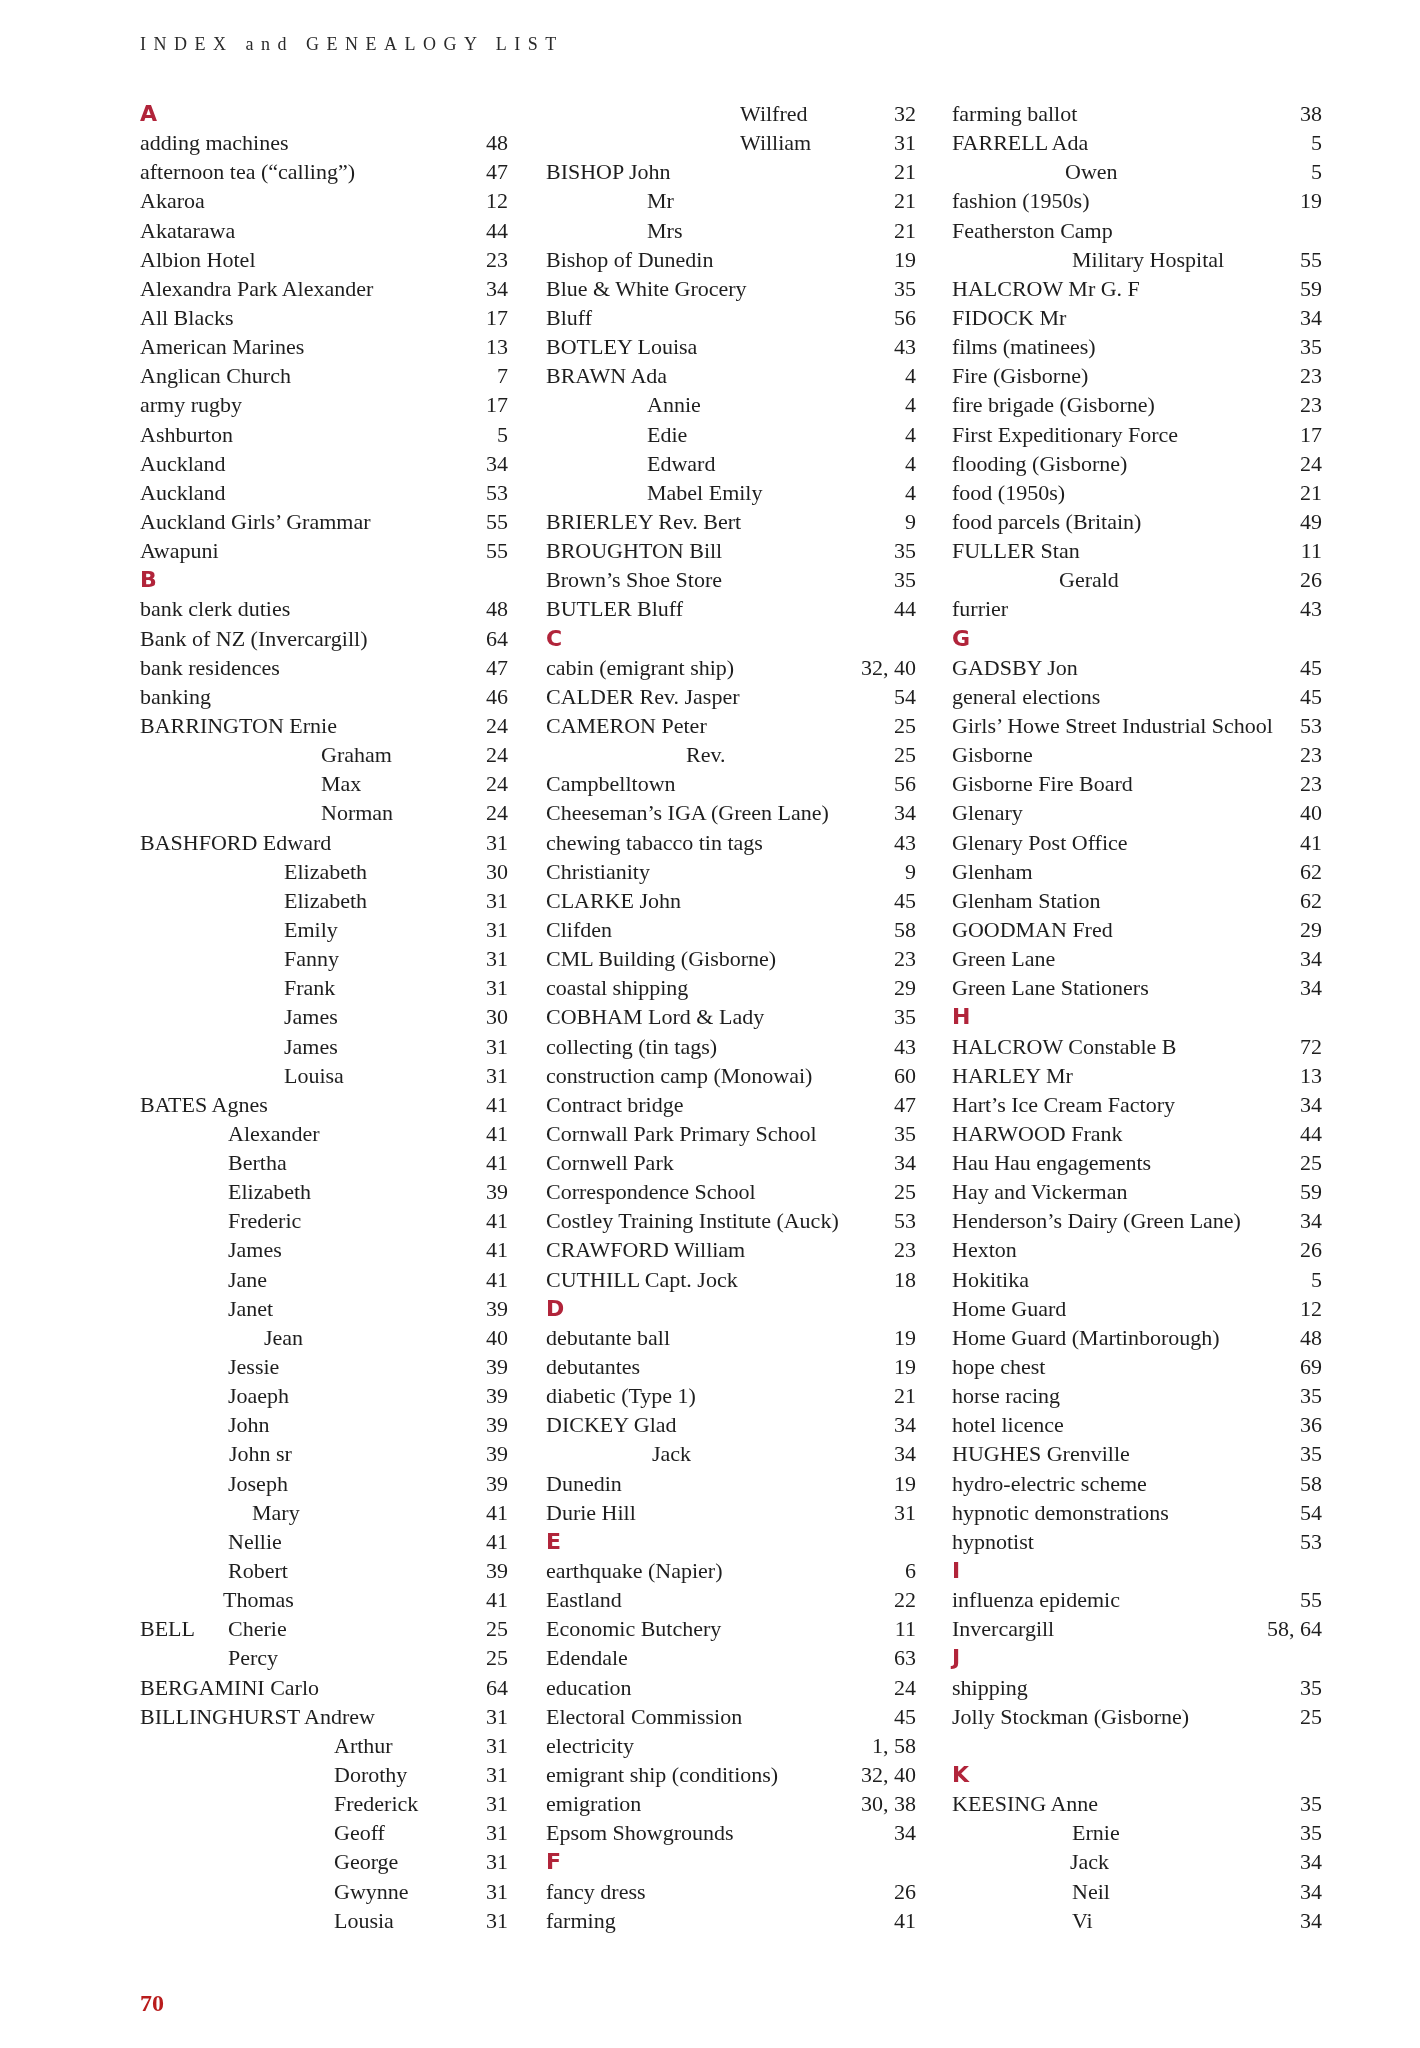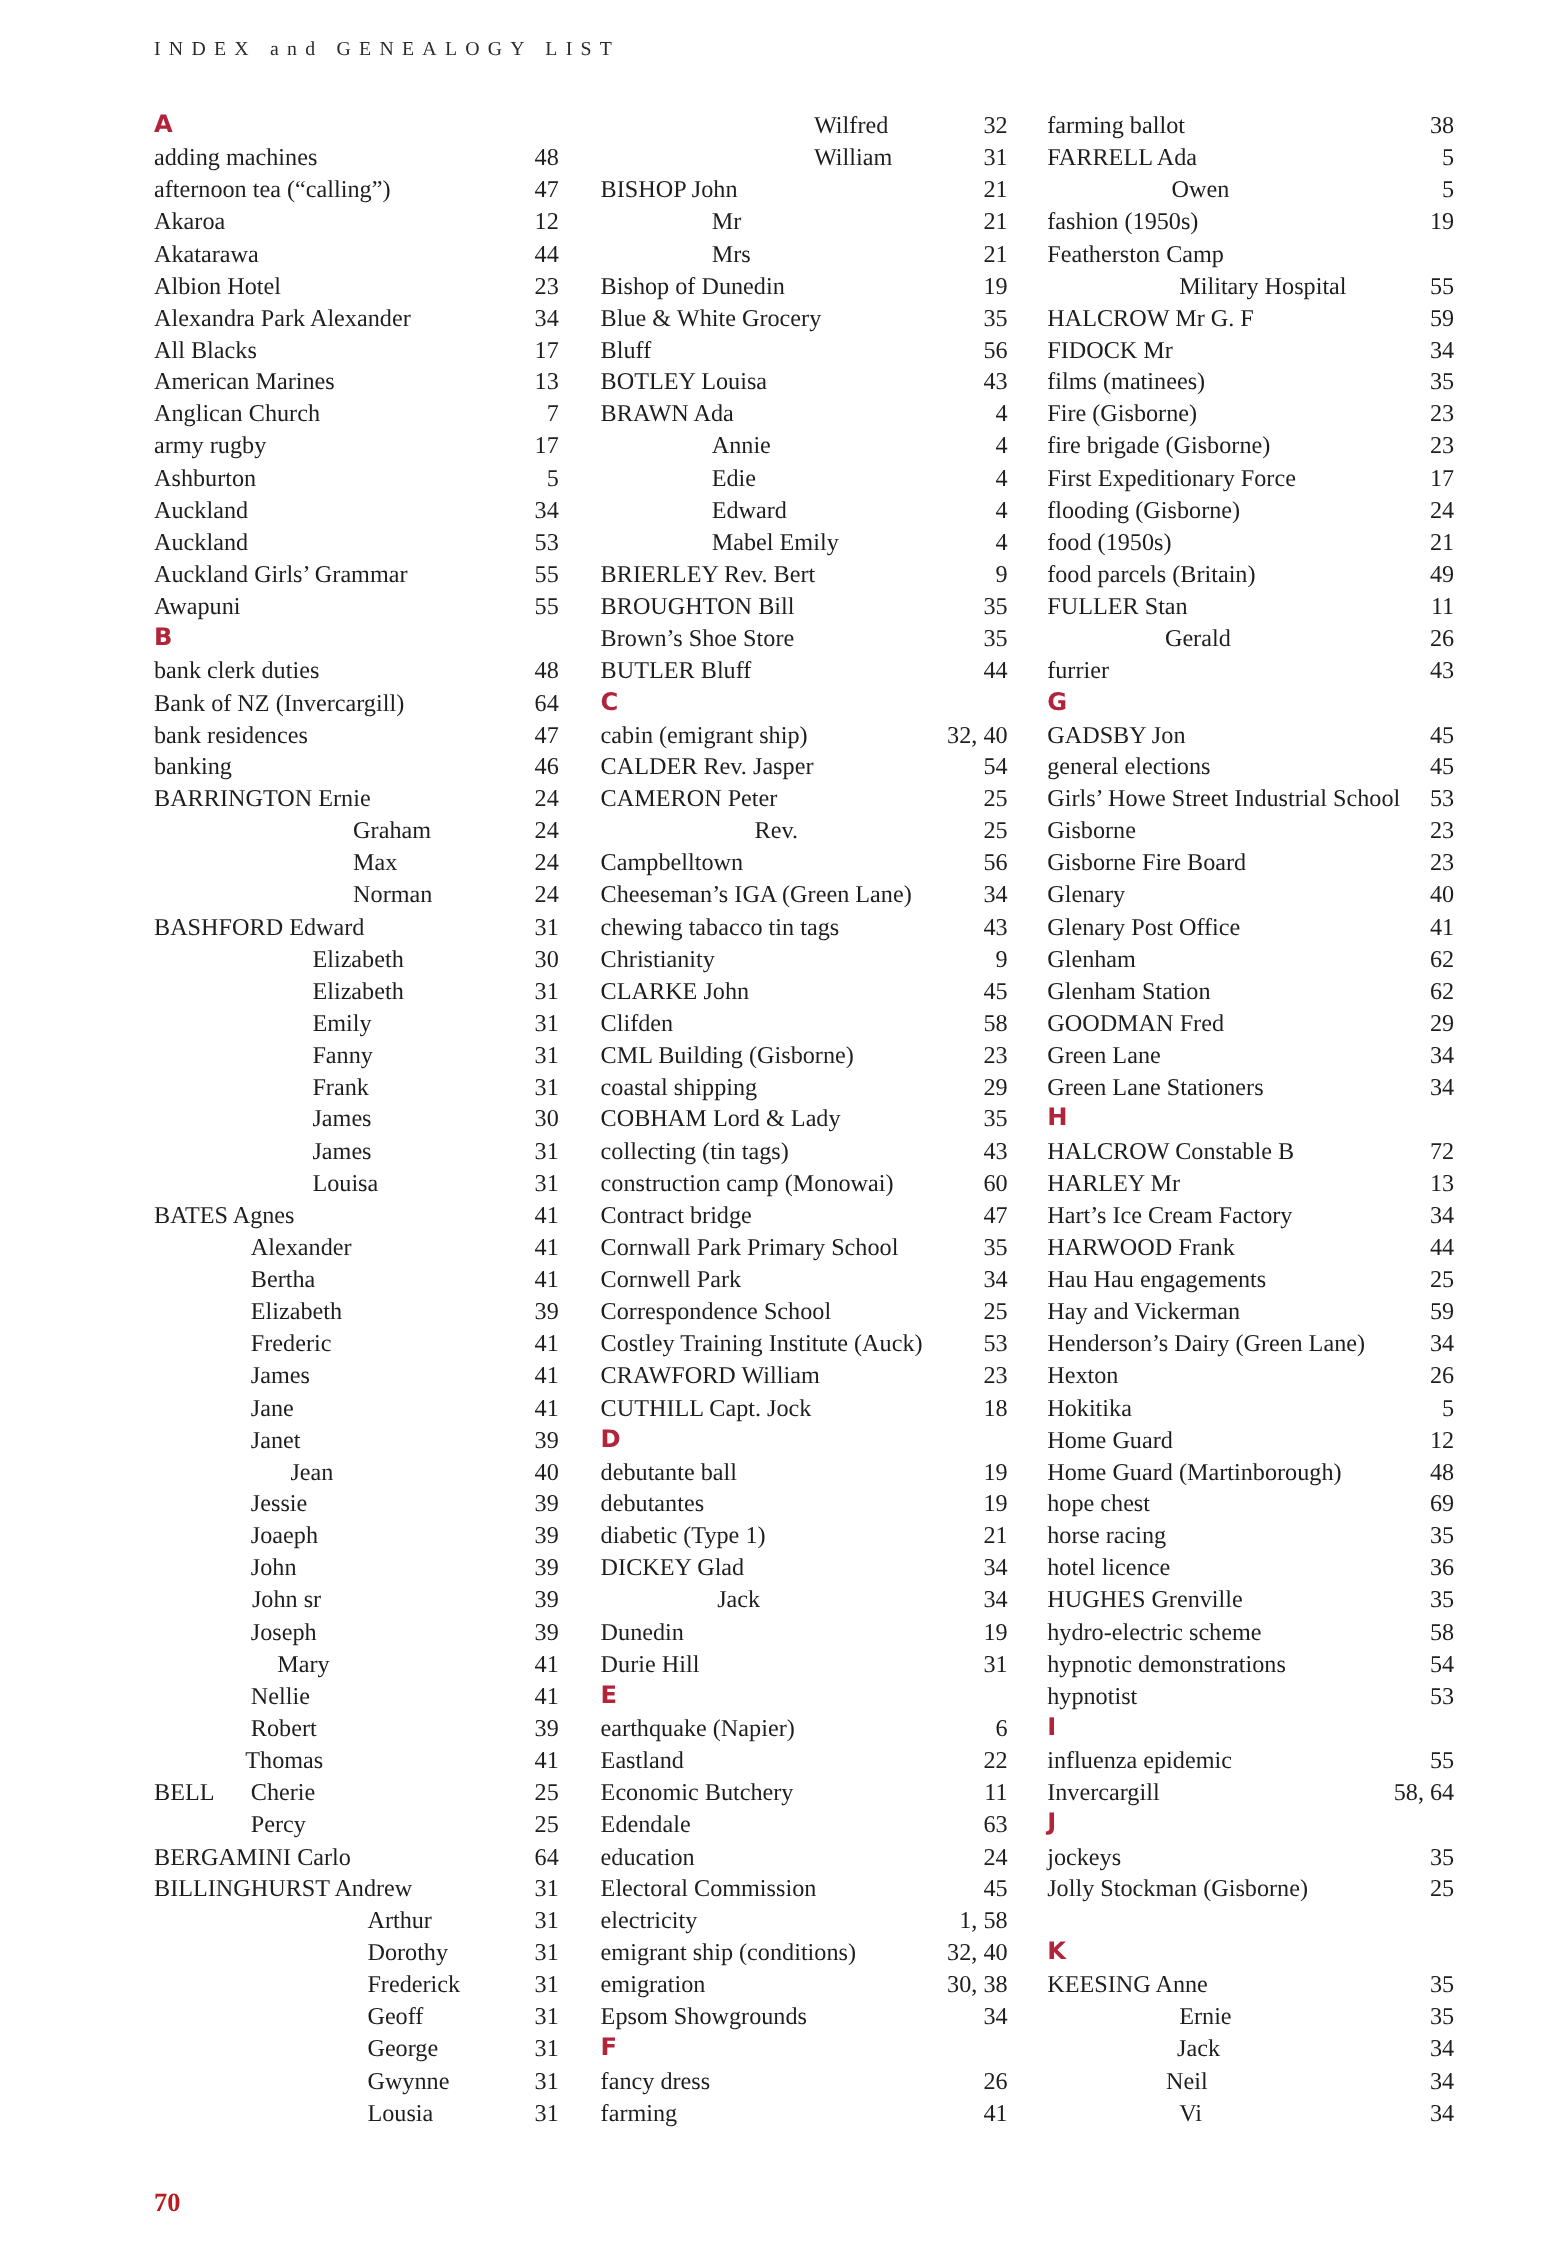--- a/index.html
+++ b/index.html
@@ -714,21 +714,21 @@
     <div class="row">
       <span class="t">influenza epidemic</span>
       <span class="p">55</span>
     </div>
     <div class="row">
       <span class="t">Invercargill</span>
       <span class="p">58, 64</span>
     </div>
     <div class="letter" style="color: rgb(177, 36, 58);">J</div>
     <div class="row">
-      <span class="t">jockeys</span>
+      <span class="t">shipping</span>
       <span class="p">35</span>
     </div>
     <div class="row">
       <span class="t">Jolly Stockman  (Gisborne)</span>
       <span class="p">25</span>
     </div>
     <div class="spacer"></div>
     <div class="letter" style="color: rgb(177, 36, 58);">K</div>
     <div class="row">
       <span class="t">KEESING  Anne</span>
@@ -736,21 +736,21 @@
     </div>
     <div class="row">
       <span class="t" style="left: 120px;">Ernie</span>
       <span class="p">35</span>
     </div>
     <div class="row">
       <span class="t" style="left: 118px;">Jack</span>
       <span class="p">34</span>
     </div>
     <div class="row">
-      <span class="t" style="left: 108px;">Neil</span>
+      <span class="t" style="left: 120px;">Neil</span>
       <span class="p">34</span>
     </div>
     <div class="row">
       <span class="t" style="left: 120px;">Vi</span>
       <span class="p">34</span>
     </div>
   </div>
 
 <div class="folio">70</div>
 

